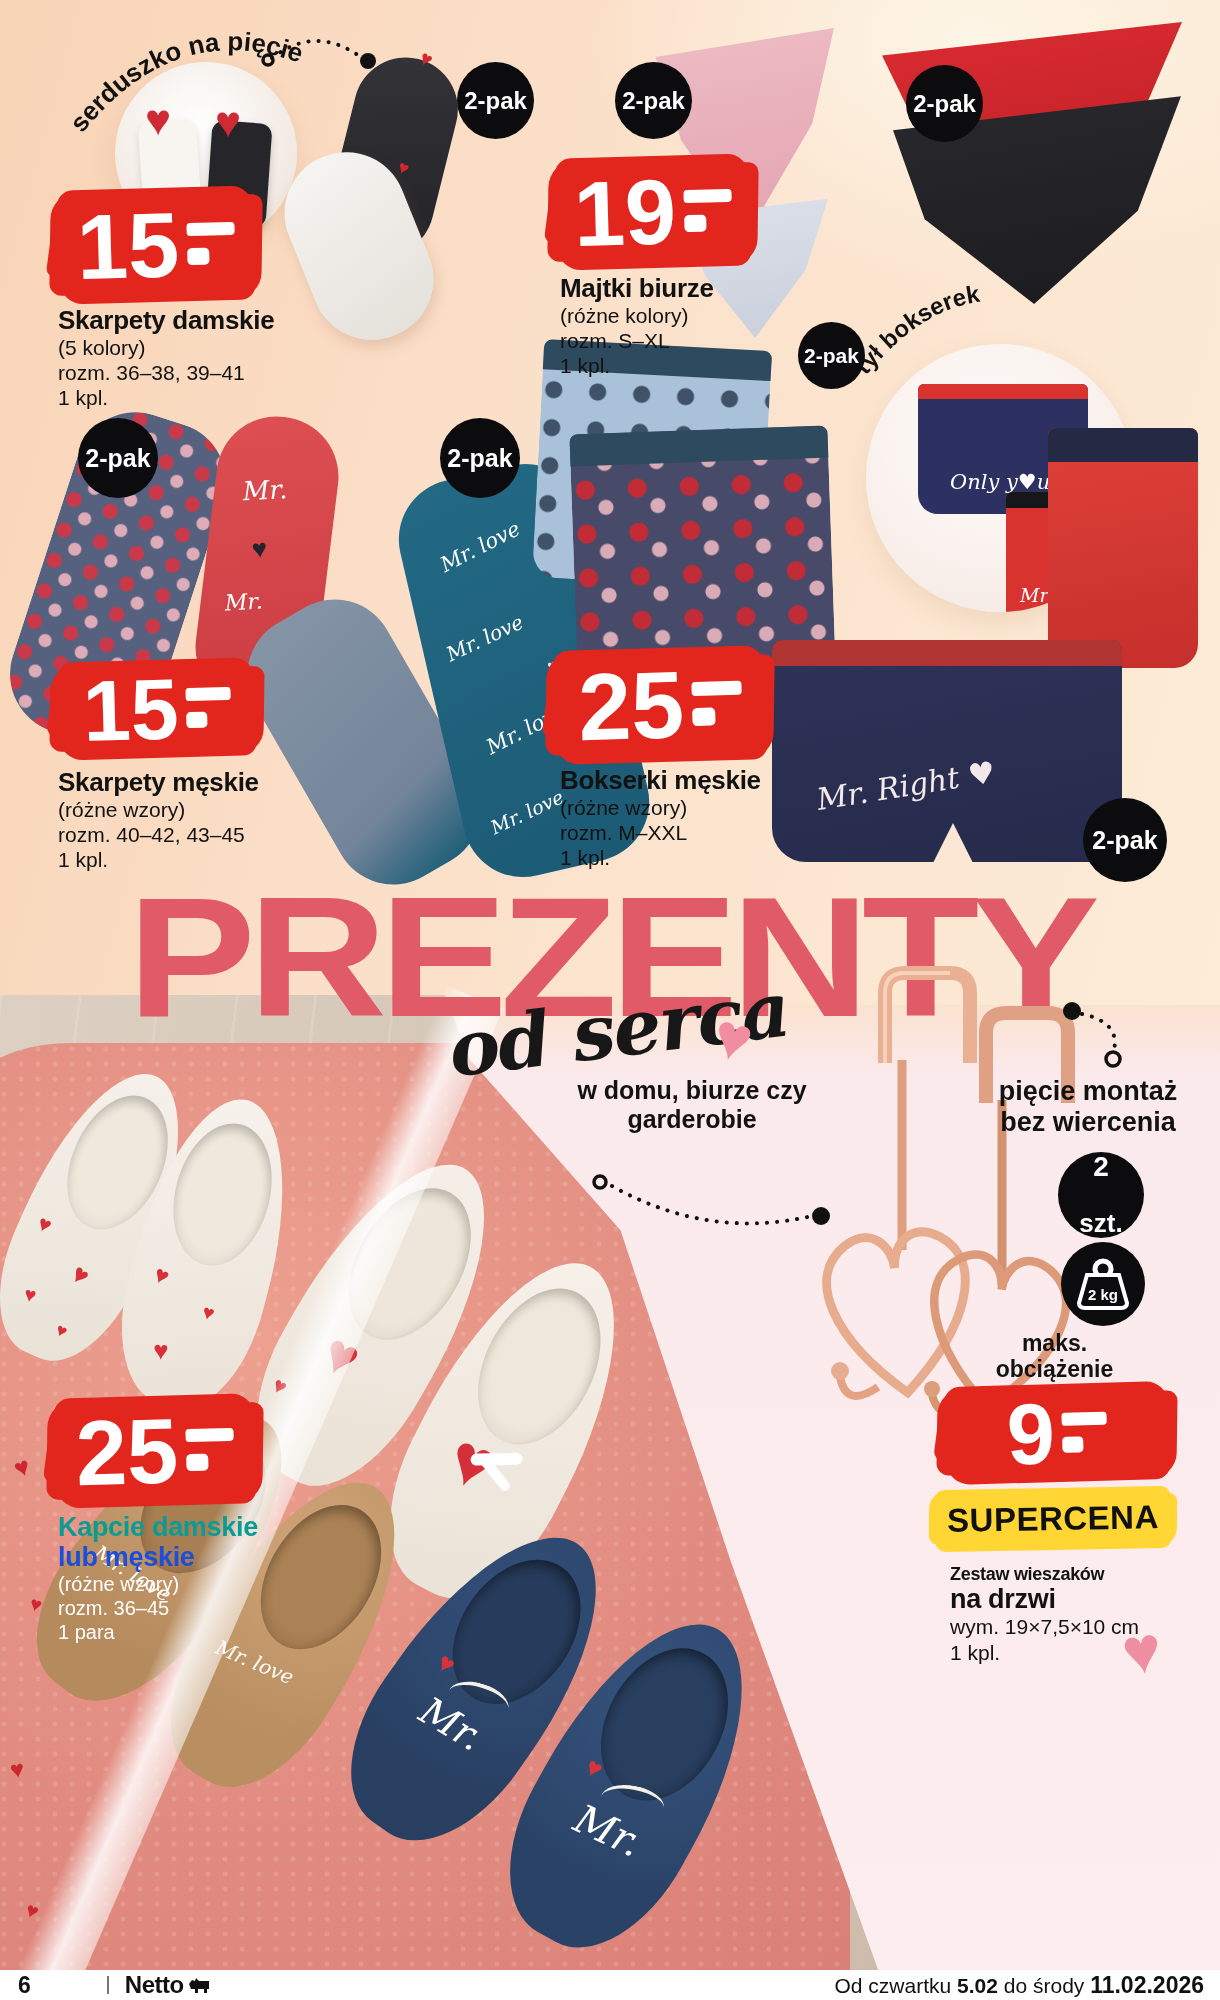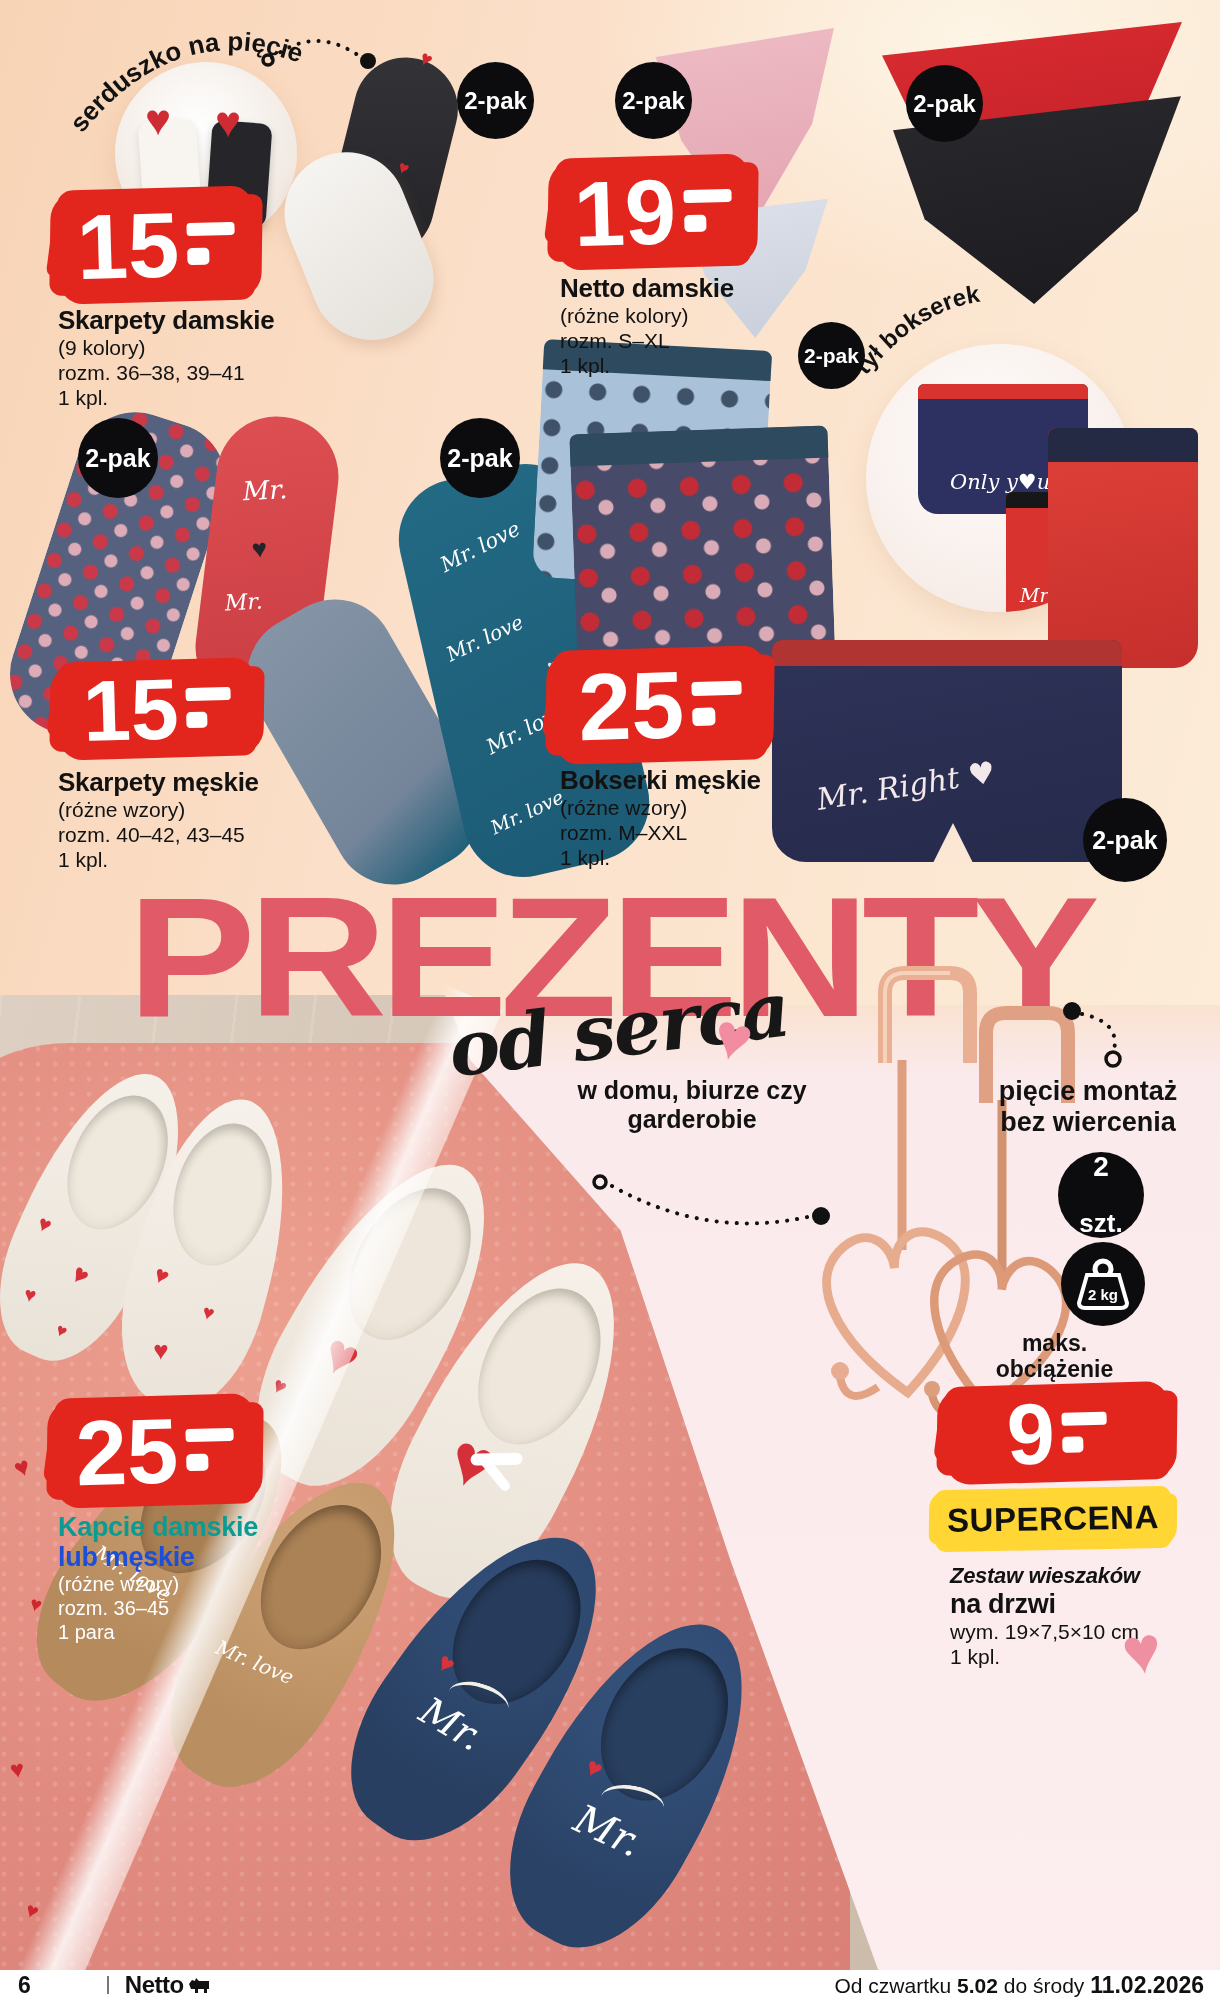--- a/index.html
+++ b/index.html
@@ -280,36 +280,36 @@
     <span class="price" style="font-size:92px;">
         <span>15</span>
         <span class="pm">
           <span class="pm-bar"></span>
           <span class="pm-dot"></span>
         </span>
       </span>
   </div>
   <div class="abs ptext" style="left:58px;top:306px;">
     <div class="pname">Skarpety damskie</div>
-    <div class="pline">(9 kolory)</div>
+    <div class="pline">(5 kolory)</div>
     <div class="pline">rozm. 36–38, 39–41</div>
     <div class="pline">1 kpl.</div>
   </div>
 
   <div class="abs splat" style="left:556px;top:156px;width:194px;height:112px;">
     <span class="price" style="font-size:92px;">
         <span>19</span>
         <span class="pm">
           <span class="pm-bar"></span>
           <span class="pm-dot"></span>
         </span>
       </span>
   </div>
   <div class="abs ptext" style="left:560px;top:274px;">
-    <div class="pname">Netto damskie</div>
+    <div class="pname">Majtki biurze</div>
     <div class="pline">(różne kolory)</div>
     <div class="pline">rozm. S–XL</div>
     <div class="pline">1 kpl.</div>
   </div>
 
   <div class="abs splat" style="left:58px;top:660px;width:198px;height:98px;">
     <span class="price" style="font-size:86px;">
         <span>15</span>
         <span class="pm">
           <span class="pm-bar"></span>
@@ -405,21 +405,21 @@
         <span class="pm">
           <span class="pm-bar"></span>
           <span class="pm-dot"></span>
         </span>
       </span>
   </div>
   <div class="abs supercena" style="left:935px;top:1488px;width:236px;height:62px;">
     <span>SUPERCENA</span>
   </div>
   <div class="abs ptext" style="left:950px;top:1564px;">
-    <div class="pname" style="font-size:22px;font-style:italic;">Zestaw wieszaków</div>
+    <div class="pname" style="font-size:18px;">Zestaw wieszaków</div>
     <div class="pname" style="font-size:27px;">na drzwi</div>
     <div class="pline">wym. 19×7,5×10 cm</div>
     <div class="pline">1 kpl.</div>
   </div>
   <span class="h" style="left:1122px;top:1616px;font-size:66px;color:#ef8fa2;transform:rotate(-8deg);">&nbsp;</span>
 
   <div class="abs splat" style="left:55px;top:1396px;width:200px;height:110px;">
     <span class="price" style="font-size:92px;">
         <span>25</span>
         <span class="pm">

